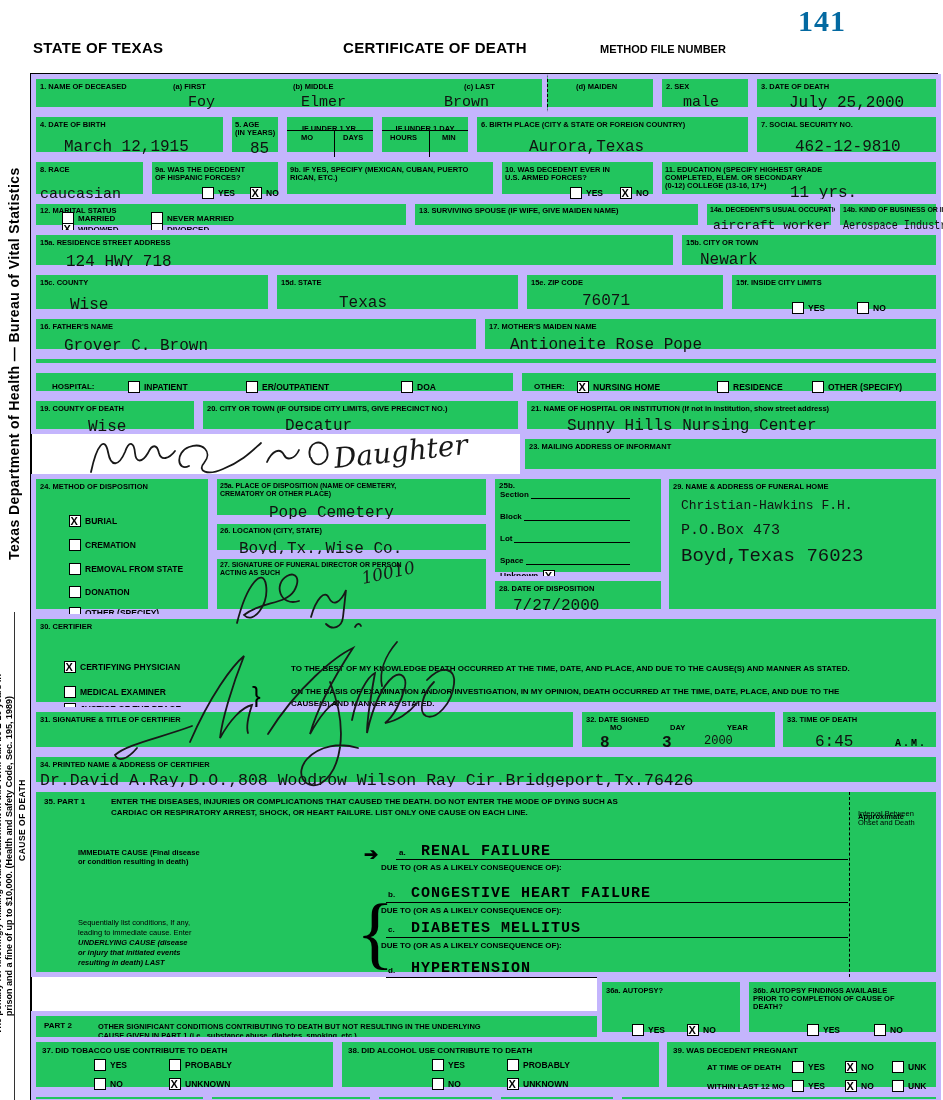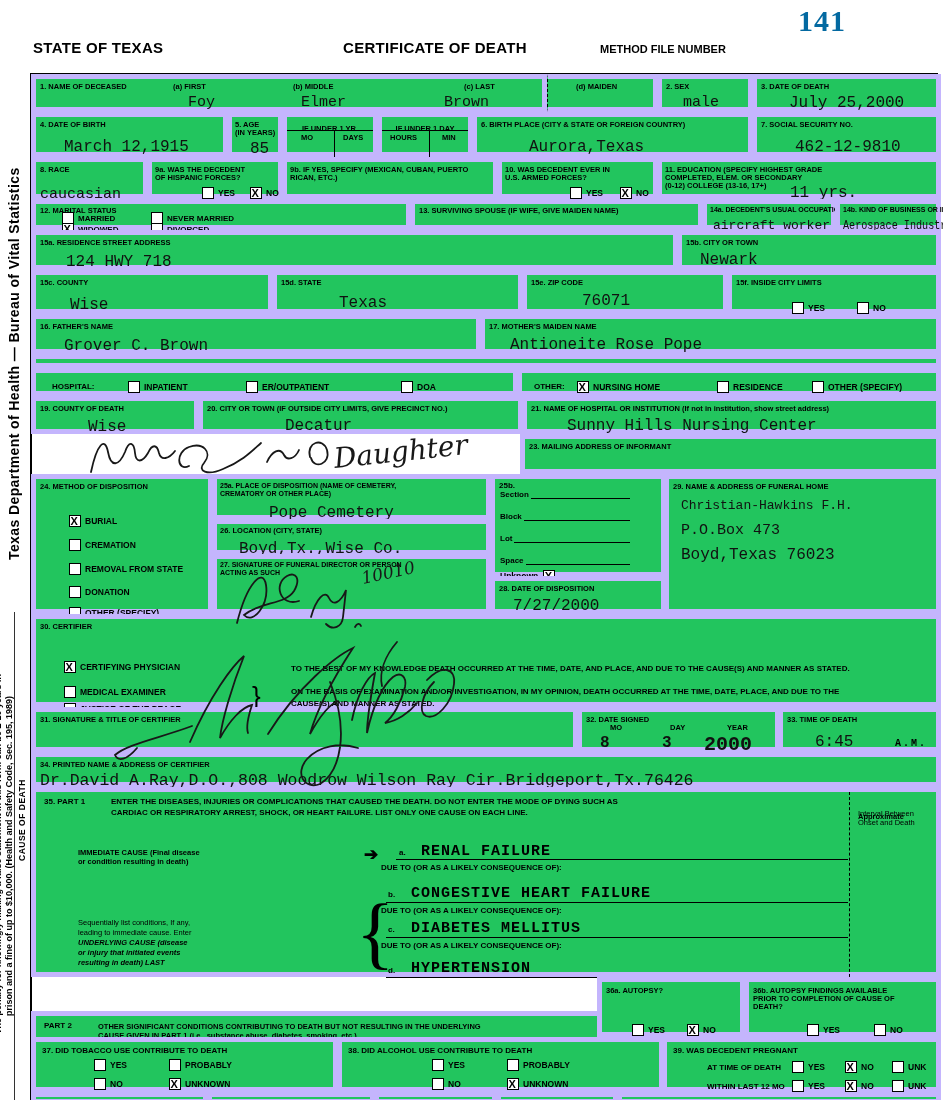--- a/index.html
+++ b/index.html
@@ -318,21 +318,21 @@
       </div>
   </div>
   <div class="cell" style="left:458px;top:501px;width:176px;height:38px">
     <span class="lbl" style="left:4px;top:3px">28. DATE OF DISPOSITION</span>
     <span class="val" style="left:18px;top:17px;font-size:16px">7/27/2000</span>
   </div>
   <div class="cell" style="left:632px;top:399px;width:277px;height:140px">
     <span class="lbl" style="left:4px;top:3px">29. NAME &amp; ADDRESS OF FUNERAL HOME</span>
     <span class="val" style="left:12px;top:20px;font-size:13px">Christian-Hawkins F.H.</span>
     <span class="val" style="left:12px;top:44px;font-size:15px">P.O.Box 473</span>
-    <span class="val" style="left:12px;top:68px;font-size:16px">Boyd,Texas 76023</span>
+    <span class="val" style="left:12px;top:68px;font-size:19px">Boyd,Texas 76023</span>
   </div>
 
   <div class="cell" style="left:-1px;top:539px;width:910px;height:93px">
     <span class="lbl" style="left:4px;top:3px">30. CERTIFIER</span>
     <div class="opt" style="left:28px;top:42px">
         <span class="box x"></span>
         <span>CERTIFYING PHYSICIAN</span>
       </div>
     <span class="lbl2" style="left:255px;top:45px;font-weight:bold">TO THE BEST OF MY KNOWLEDGE DEATH OCCURRED AT THE TIME, DATE, AND PLACE, AND DUE TO THE CAUSE(S) AND MANNER AS STATED.</span>
     <div class="opt" style="left:28px;top:67px">
@@ -351,21 +351,21 @@
   <div class="cell" style="left:-1px;top:632px;width:547px;height:45px">
     <span class="lbl" style="left:4px;top:3px">31. SIGNATURE &amp; TITLE OF CERTIFIER</span>
   </div>
   <div class="cell" style="left:545px;top:632px;width:203px;height:45px">
     <span class="lbl" style="left:4px;top:3px">32. DATE SIGNED</span>
     <span class="lbl" style="left:28px;top:11px">MO</span>
     <span class="lbl" style="left:88px;top:11px">DAY</span>
     <span class="lbl" style="left:145px;top:11px">YEAR</span>
     <span class="val" style="left:18px;top:23px;font-size:16px;font-weight:bold">8</span>
     <span class="val" style="left:80px;top:23px;font-size:16px;font-weight:bold">3</span>
-    <span class="val" style="left:122px;top:23px;font-size:20px;font-weight:bold">2000</span>
+    <span class="val" style="left:122px;top:23px;font-size:12px;font-weight:normal">2000</span>
   </div>
   <div class="cell" style="left:746px;top:632px;width:163px;height:45px">
     <span class="lbl" style="left:4px;top:3px">33. TIME OF DEATH</span>
     <span class="val" style="left:32px;top:22px;font-size:16px">6:45</span>
     <span class="abs" style="left:112px;top:26px;font:bold 10px 'Liberation Mono',monospace;letter-spacing:2px">A.M.</span>
   </div>
 
   <div class="cell" style="left:-1px;top:677px;width:910px;height:35px">
     <span class="lbl" style="left:4px;top:3px">34. PRINTED NAME &amp; ADDRESS OF CERTIFIER</span>
     <span class="val" style="left:4px;top:16px;font-size:16.5px">Dr.David A.Ray,D.O.,808 Woodrow Wilson Ray Cir.Bridgeport,Tx.76426</span>

